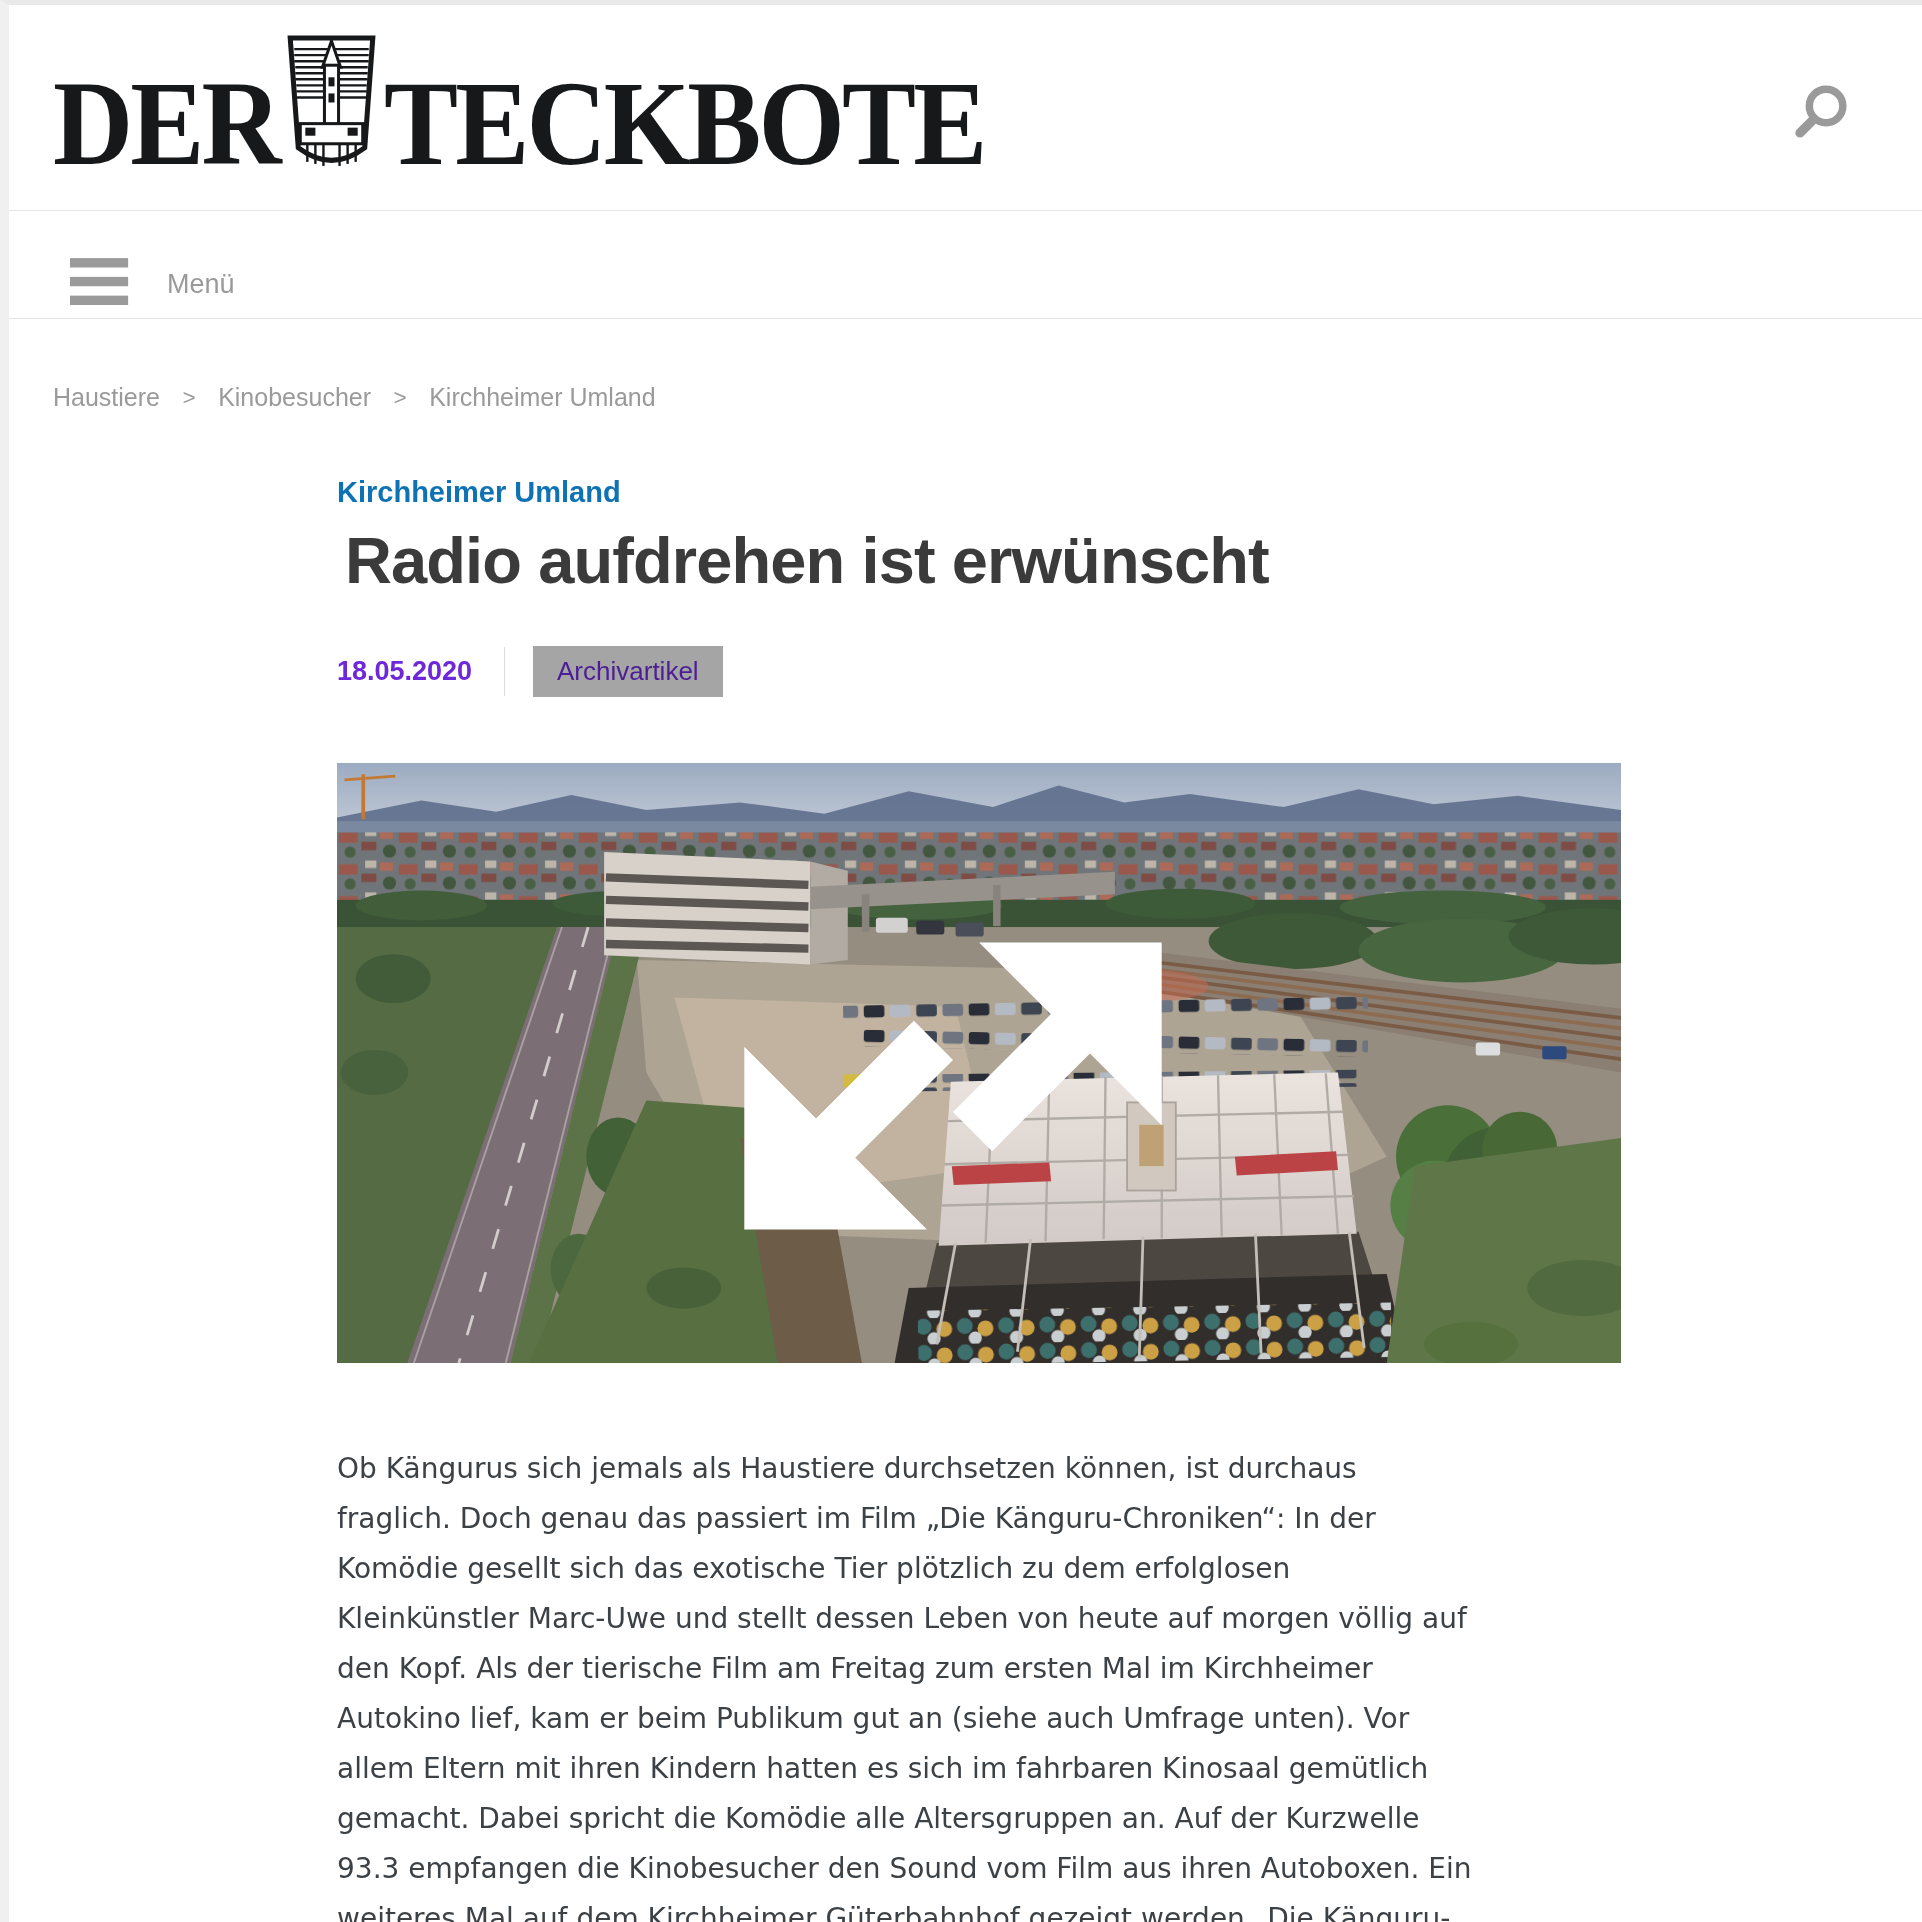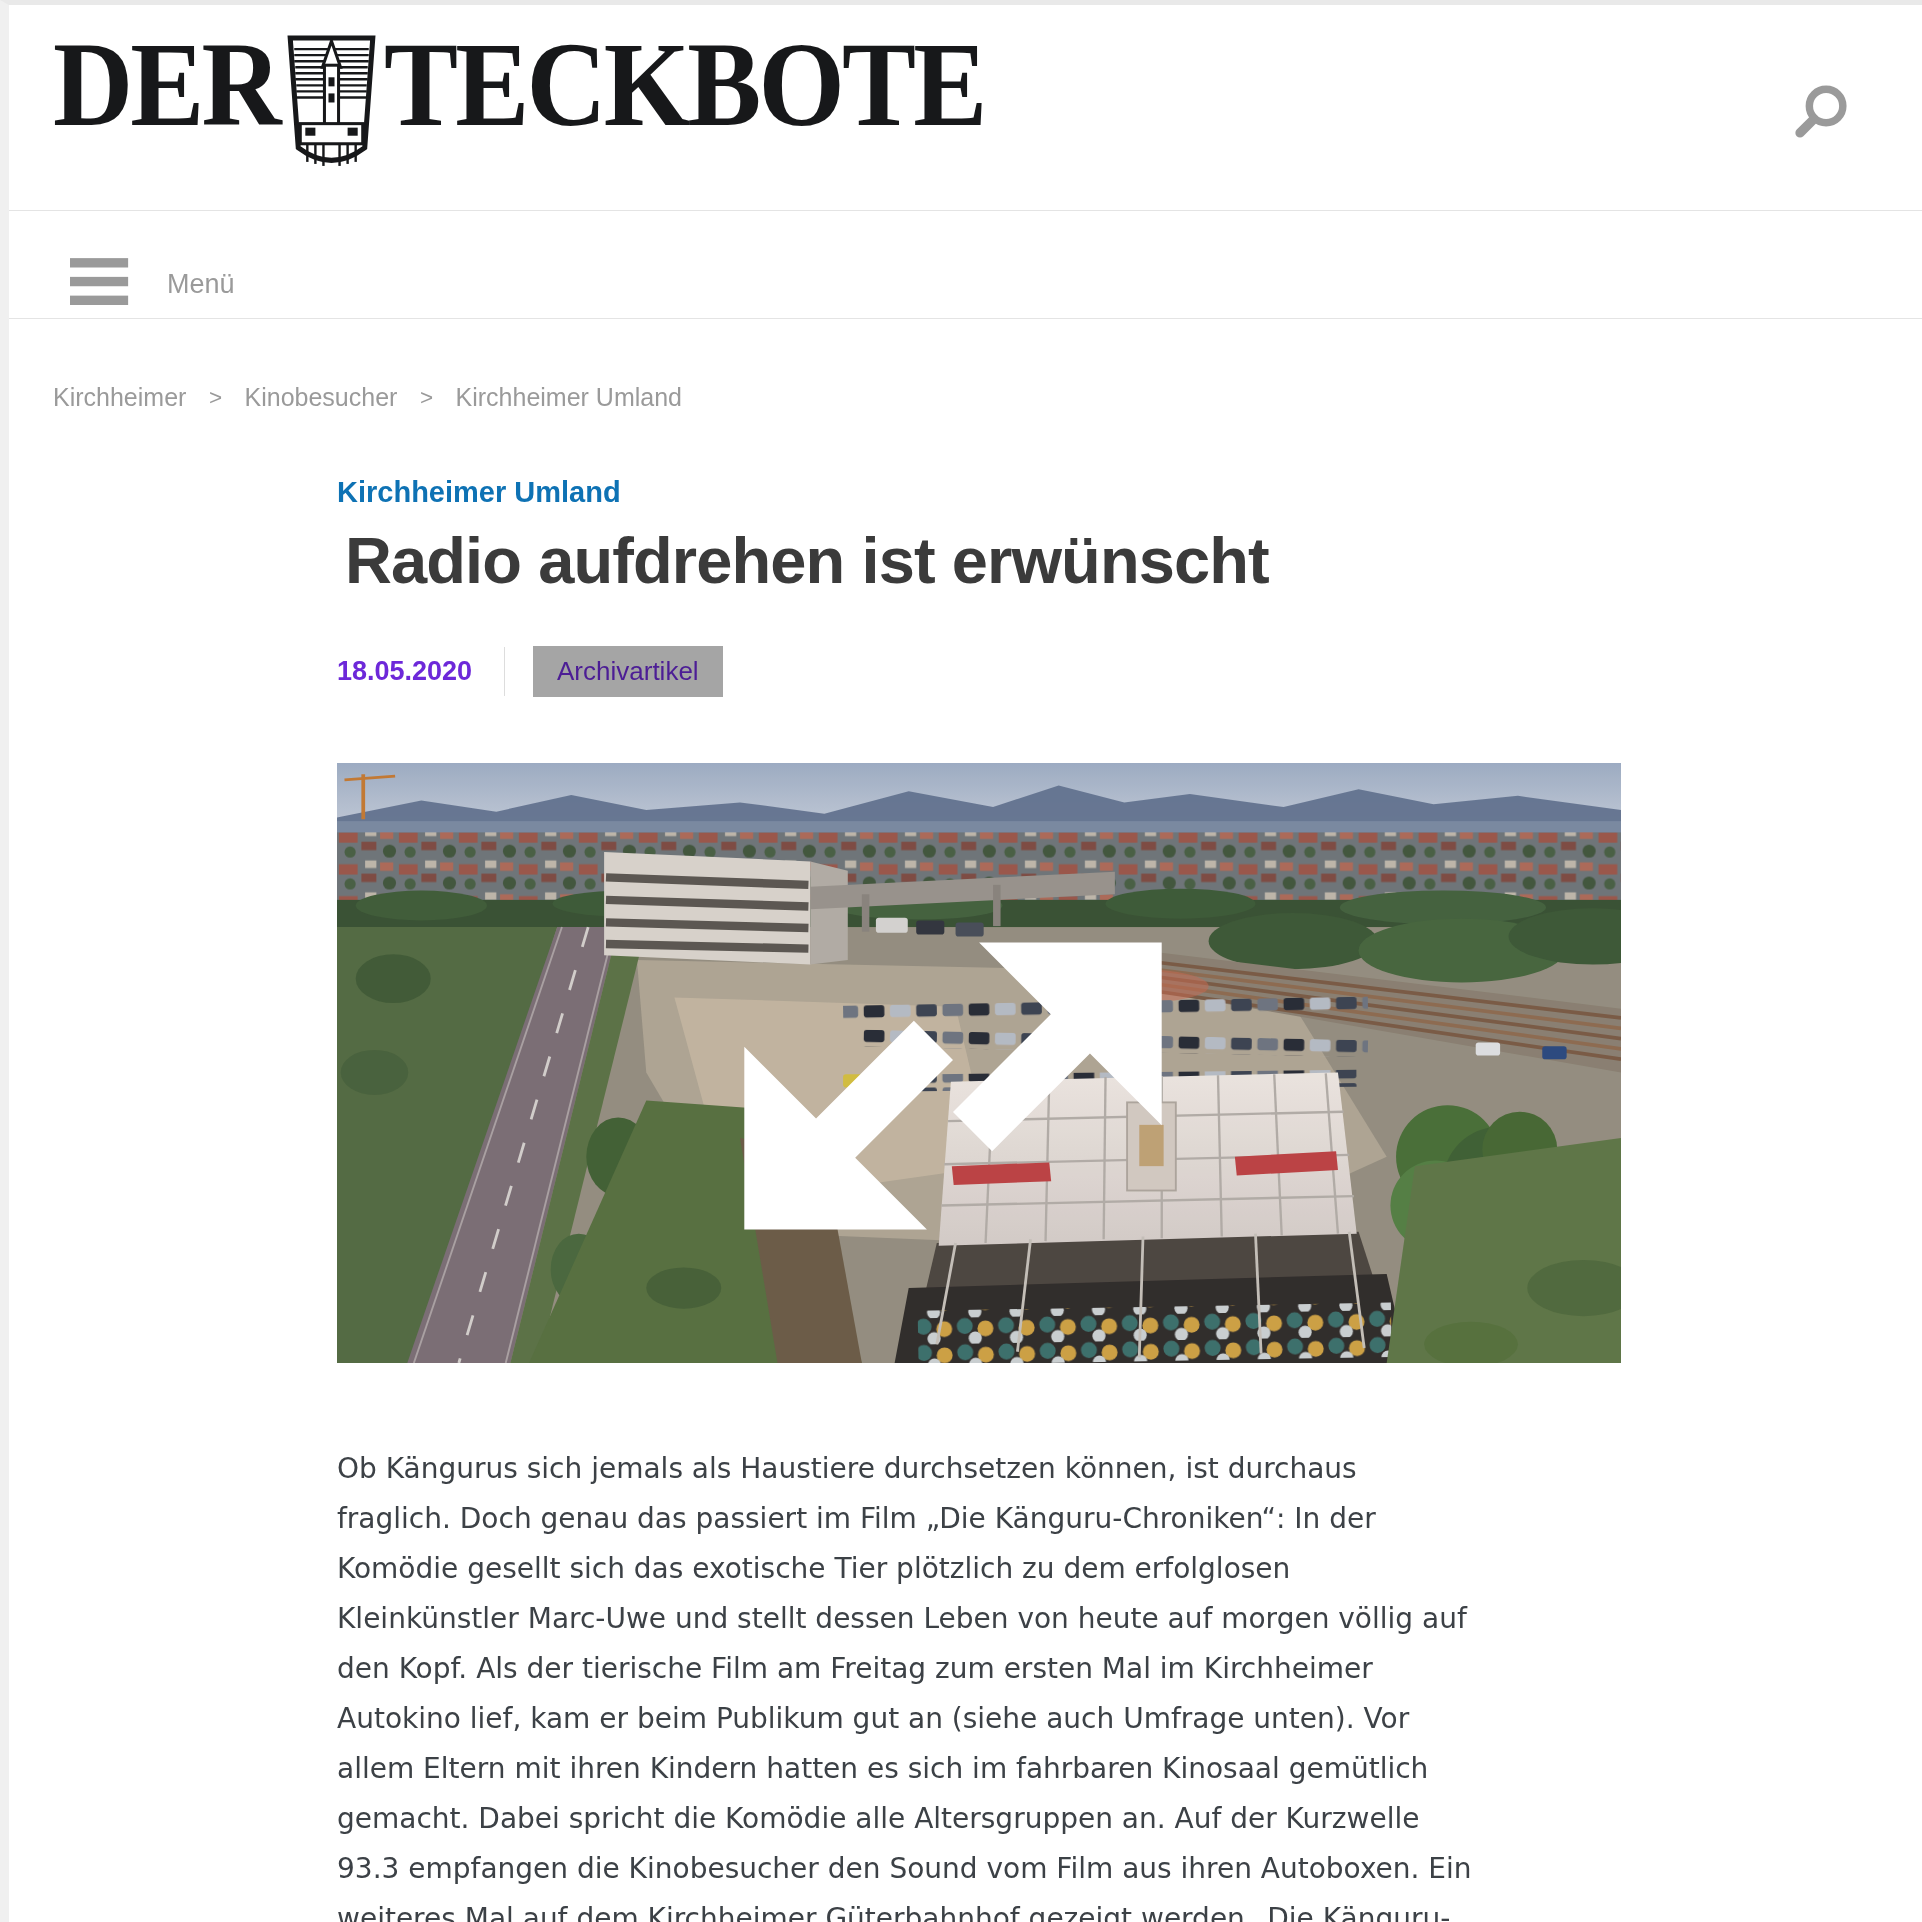--- a/index.html
+++ b/index.html
@@ -9,21 +9,21 @@
     border-top:5.6px solid #e9e9e9;
     border-left:9.4px solid #f0f0f0;
     box-sizing:border-box;
     overflow:hidden;
     font-family:"Liberation Sans", sans-serif;
     color:#3c4146;
   }
 
   
   .header{position:relative;padding:24px 0 0 44px;height:157px;}
-  .logo{display:flex;align-items:flex-start;cursor:pointer;}
+  .logo{display:flex;align-items:flex-end;cursor:pointer;}
   .logo-word{
     font-family:"Liberation Serif", serif;
     font-weight:bold;
     font-size:111px;
     color:#17181a;
     letter-spacing:-2.8px;
     transform:scaleY(1.08);
     line-height:1;
     white-space:nowrap;
   }
@@ -152,21 +152,21 @@
         <rect x="0" y="20" width="62" height="10" fill="#9a9a9a"></rect>
         <rect x="0" y="40" width="62" height="10" fill="#9a9a9a"></rect>
       </svg>
     </span>
     <span class="menu-label">Menü</span>
   </button>
   <div class="menubar-spacer"></div>
 </nav>
 
 <div class="breadcrumb">
-  <a>Kirchheimer</a>
+  <a>Haustiere</a>
   <span class="crumb-sep">&gt;</span>
   <a>Kinobesucher</a>
   <span class="crumb-sep">&gt;</span>
   <a>Kirchheimer Umland</a>
 </div>
 
 <main class="article">
   <a class="category">Kirchheimer Umland</a>
   <h1 class="headline">Radio aufdrehen ist erwünscht</h1>
 

